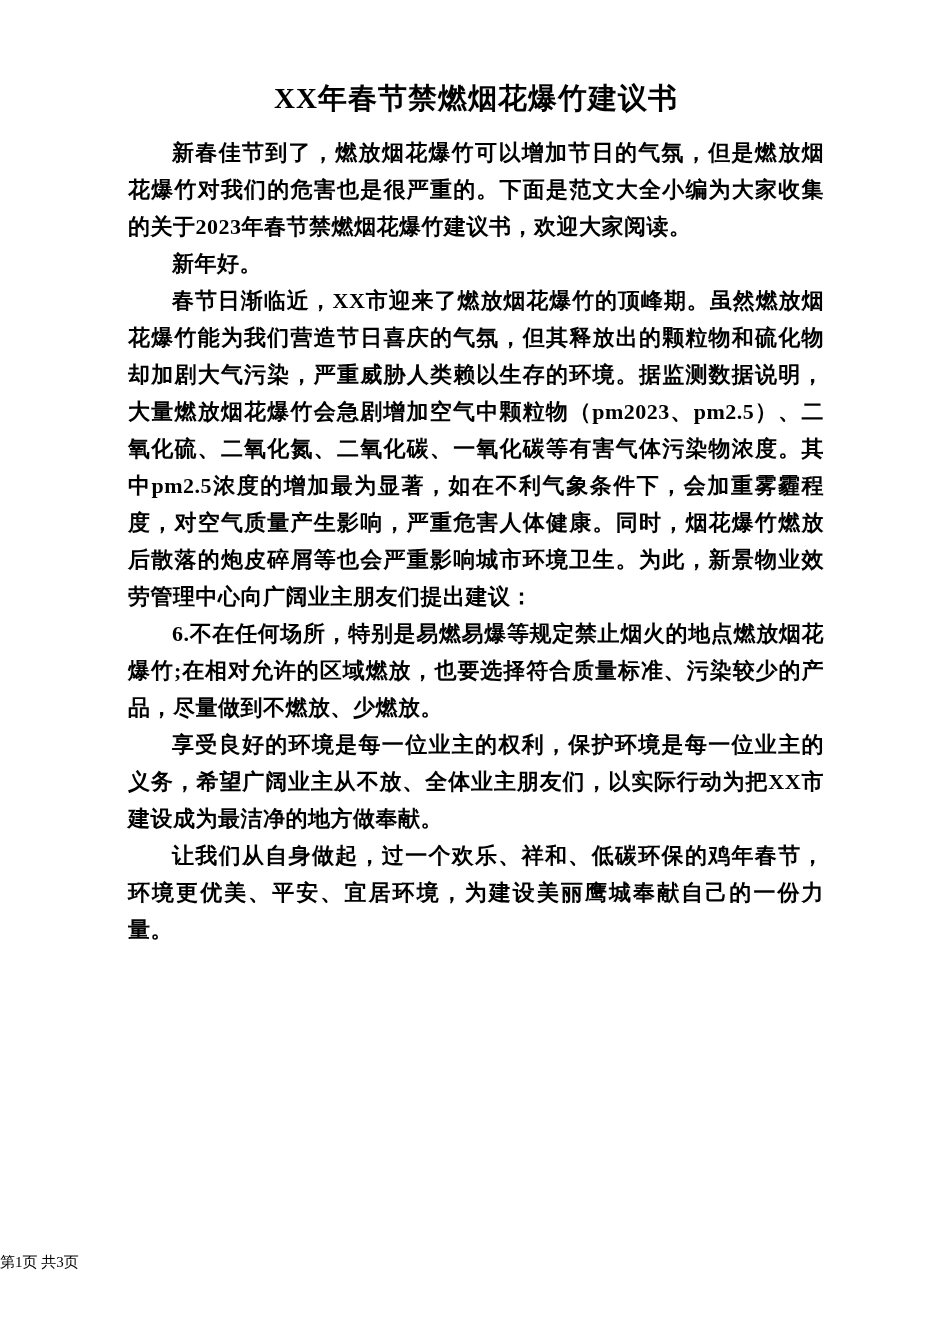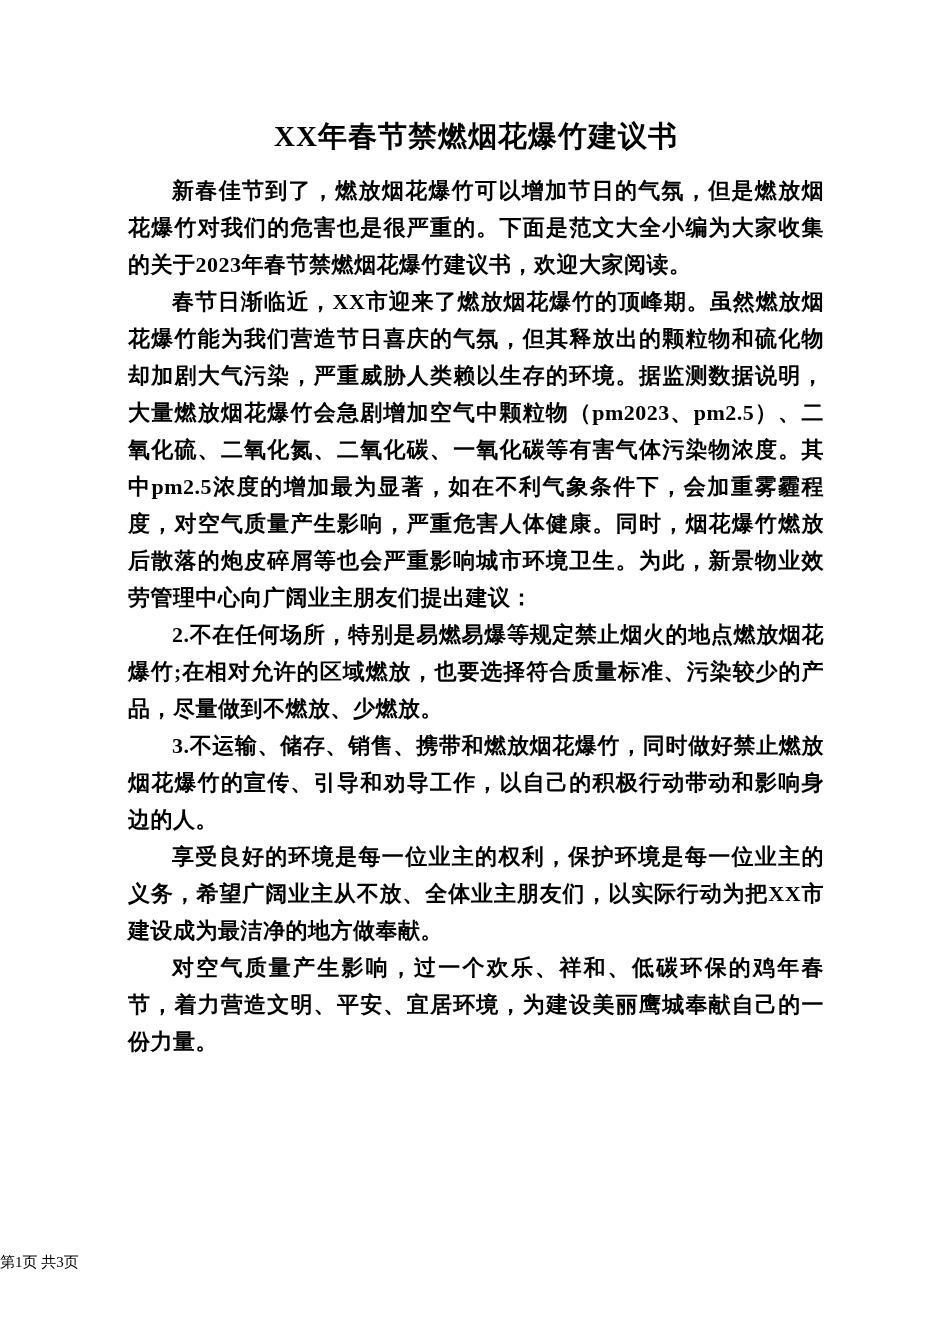--- a/index.html
+++ b/index.html
@@ -7,21 +7,21 @@
     padding: 0;
     background: #ffffff;
   }
   .page {
     position: relative;
     width: 950px;
     height: 1344px;
     margin: 0 auto;
     background: #ffffff;
     box-sizing: border-box;
-    padding: 118px 126px 0 128px;
+    padding: 80px 126px 0 128px;
     font-family: "Liberation Serif", "DejaVu Serif", serif;
     color: #000000;
     overflow: hidden;
   }
   .doc-title {
     margin: 0 0 16px 0;
     font-size: 29px;
     font-weight: bold;
     text-align: center;
     line-height: 1.3;
@@ -51,22 +51,22 @@
 </style>
 </head>
 <body>
 
 <div class="page">
 
   <h1 class="doc-title">XX年春节禁燃烟花爆竹建议书</h1>
 
   <div class="doc-body">
     <p>新春佳节到了，燃放烟花爆竹可以增加节日的气氛，但是燃放烟花爆竹对我们的危害也是很严重的。下面是范文大全小编为大家收集的关于2023年春节禁燃烟花爆竹建议书，欢迎大家阅读。</p>
+    <p>新年好。</p>
     <p>春节日渐临近，XX市迎来了燃放烟花爆竹的顶峰期。虽然燃放烟花爆竹能为我们营造节日喜庆的气氛，但其释放出的颗粒物和硫化物却加剧大气污染，严重威胁人类赖以生存的环境。据监测数据说明，大量燃放烟花爆竹会急剧增加空气中颗粒物（pm2023、pm2.5）、二氧化硫、二氧化氮、二氧化碳、一氧化碳等有害气体污染物浓度。其中pm2.5浓度的增加最为显著，如在不利气象条件下，会加重雾霾程度，对空气质量产生影响，严重危害人体健康。同时，烟花爆竹燃放后散落的炮皮碎屑等也会严重影响城市环境卫生。为此，新景物业效劳管理中心向广阔业主朋友们提出建议：</p>
-    <p>2.不在任何场所，特别是易燃易爆等规定禁止烟火的地点燃放烟花爆竹;在相对允许的区域燃放，也要选择符合质量标准、污染较少的产品，尽量做到不燃放、少燃放。</p>
-    <p>3.不运输、储存、销售、携带和燃放烟花爆竹，同时做好禁止燃放烟花爆竹的宣传、引导和劝导工作，以自己的积极行动带动和影响身边的人。</p>
+    <p>6.不在任何场所，特别是易燃易爆等规定禁止烟火的地点燃放烟花爆竹;在相对允许的区域燃放，也要选择符合质量标准、污染较少的产品，尽量做到不燃放、少燃放。</p>
     <p>享受良好的环境是每一位业主的权利，保护环境是每一位业主的义务，希望广阔业主从不放、全体业主朋友们，以实际行动为把XX市建设成为最洁净的地方做奉献。</p>
-    <p>对空气质量产生影响，过一个欢乐、祥和、低碳环保的鸡年春节，着力营造文明、平安、宜居环境，为建设美丽鹰城奉献自己的一份力量。</p>
+    <p>让我们从自身做起，过一个欢乐、祥和、低碳环保的鸡年春节，环境更优美、平安、宜居环境，为建设美丽鹰城奉献自己的一份力量。</p>
   </div>
 
   <div class="page-footer">第1页 共3页</div>
 
 </div>
 
 </body></html>

